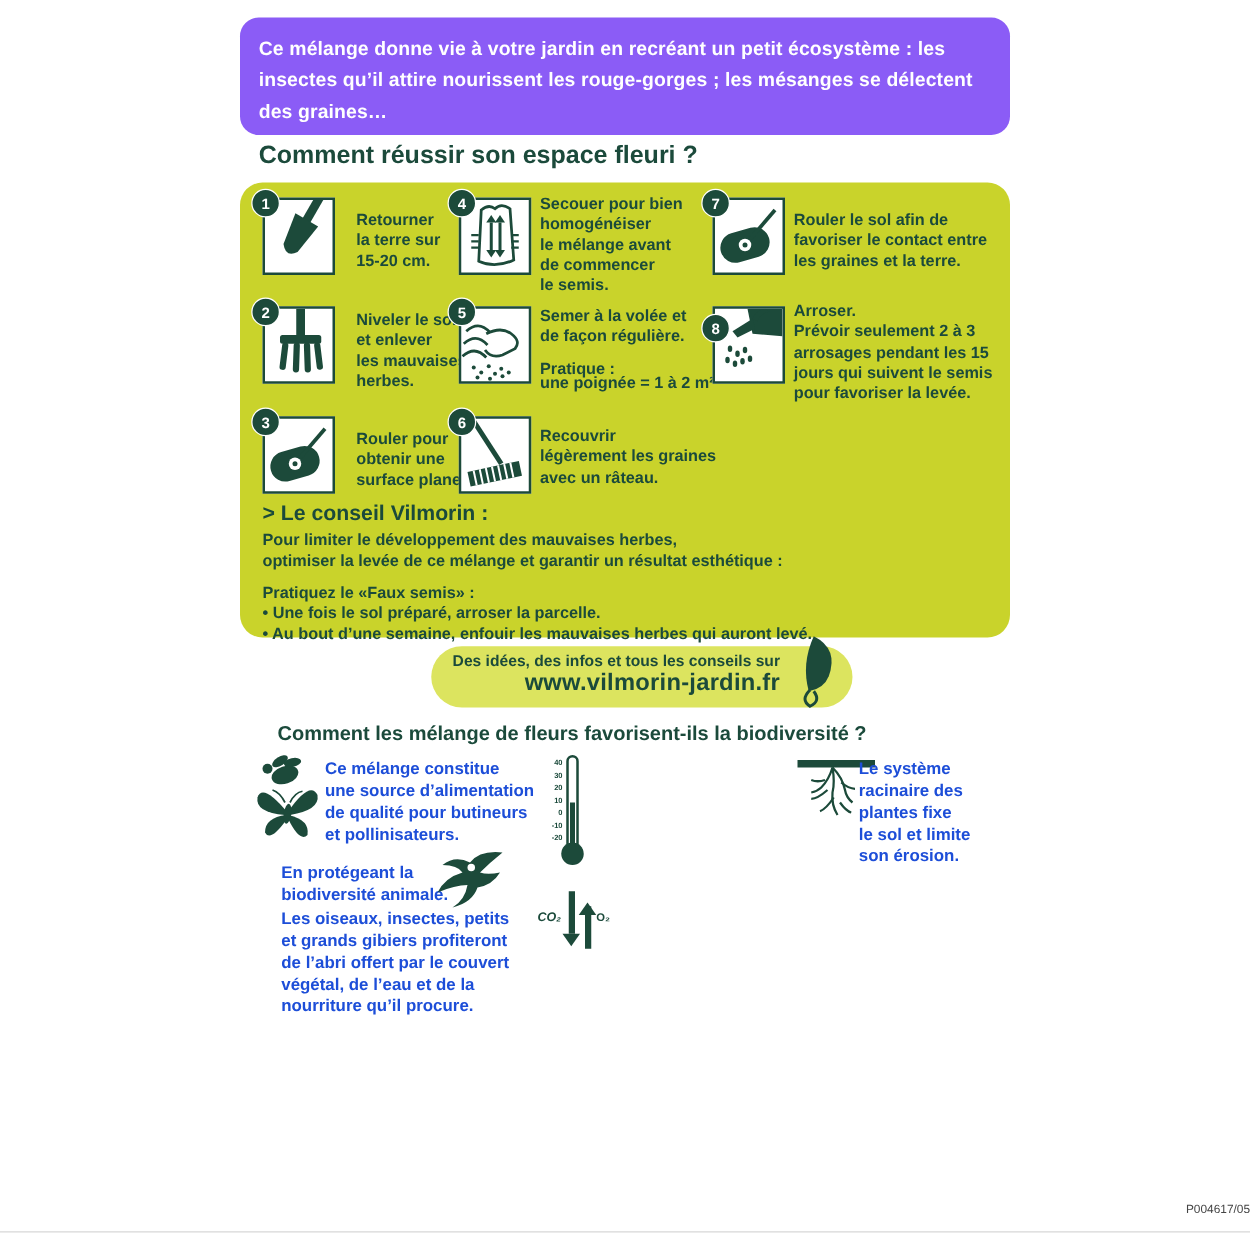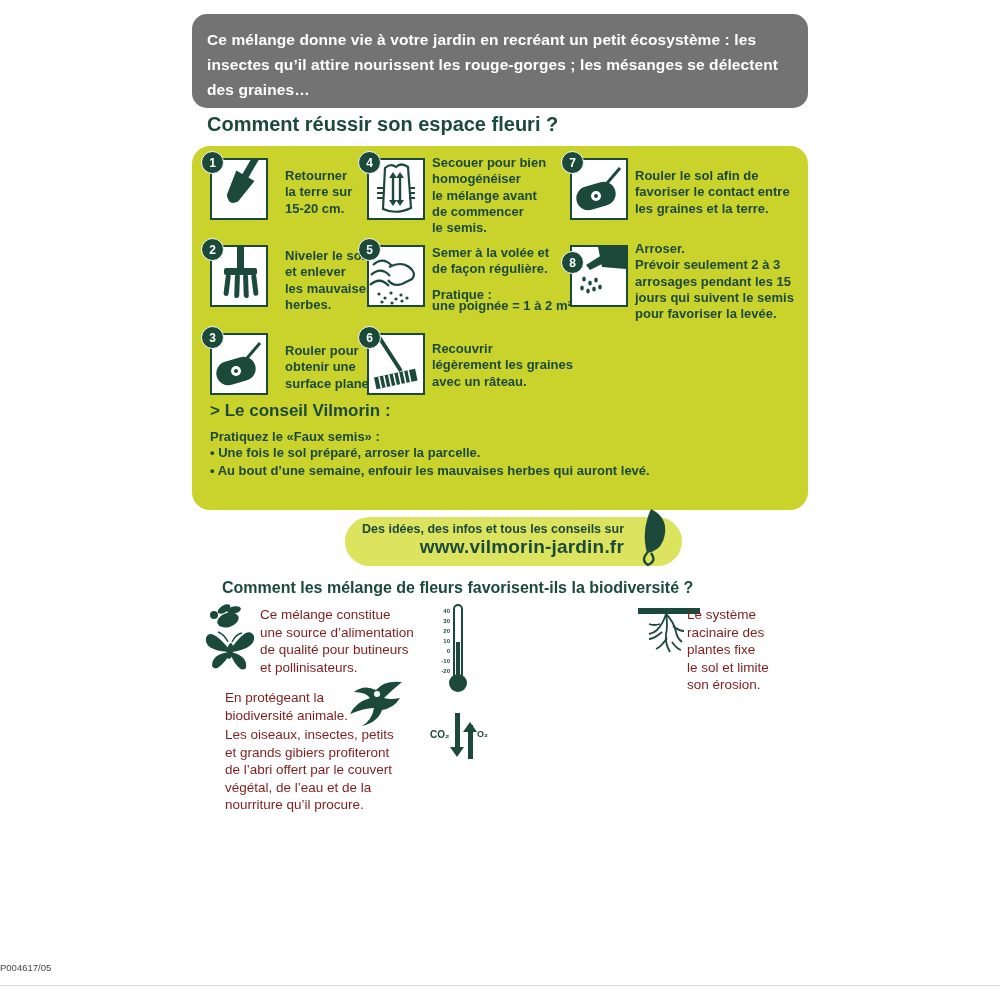--- a/index.html
+++ b/index.html
@@ -1,21 +1,21 @@
 <!DOCTYPE html>
 <html><head>
 <meta charset="utf-8">
 <style>
   html,body{margin:0;padding:0;background:#fff;}
   .page{position:relative;width:1000px;height:1000px;background:#ffffff;
         font-family:"Liberation Sans",sans-serif;color:#1b4a3b;overflow:hidden;}
   .abs{position:absolute;}
   .pre{white-space:pre-line;}
   
-  .intro-box{left:192px;top:14px;width:616px;height:94px;background:#737373;
+  .intro-box{left:192px;top:14px;width:616px;height:94px;background:#8b5cf6;
              border-radius:15px;box-sizing:border-box;padding:13px 16px 0 15px;}
   .intro-text{color:#ffffff;font-size:15.5px;font-weight:bold;line-height:1.62;letter-spacing:.1px;}
   
   .how-title{left:207px;top:113px;font-size:20px;font-weight:bold;}
   .bio-title{left:222px;top:579px;font-size:16px;font-weight:bold;}
   
   .panel{left:192px;top:146px;width:616px;height:364px;background:#c9d32b;border-radius:18px;}
   .step-icon{width:58px;height:62px;background:#ffffff;border:2px solid #1c4a3a;box-sizing:border-box;}
   .badge{position:absolute;left:-9px;top:-7px;width:21px;height:21px;border-radius:50%;
          background:#1c4a3a;border:1.5px solid #fff;color:#fff;font-size:12px;font-weight:bold;
@@ -41,38 +41,38 @@
   .finder{position:absolute;width:22px;height:22px;background:#fff;border:4px solid #000;box-sizing:border-box;}
   .finder::after{content:"";position:absolute;left:4px;top:4px;width:6px;height:6px;background:#000;}
   .finder.tl{left:0;top:0}.finder.tr{right:0;top:0}.finder.bl{left:0;bottom:0}
   
   .pill{left:345px;top:517px;width:337px;height:49px;background:#dce45f;border-radius:26px;
         box-sizing:border-box;text-align:right;padding:5px 58px 0 0;}
   .pill-line1{font-size:12.5px;font-weight:600;}
   .pill-line2{font-size:19px;font-weight:800;letter-spacing:.2px;}
   .leaf{left:629px;top:507px;z-index:3;}
   
-  .bio-text{font-size:13.5px;font-weight:400;line-height:1.3;color:#7f1d1d;}
+  .bio-text{font-size:13.5px;font-weight:700;line-height:1.3;color:#1d4ed8;}
   .thermo{left:437px;top:604px;width:34px;height:96px;}
   .thermo-ticks{position:absolute;left:0;top:2px;width:13px;text-align:right;}
   .thermo-ticks span{display:block;font-size:6px;font-weight:bold;line-height:10px;color:#1b4a3b;}
   .thermo-tube{position:absolute;left:16px;top:0;width:10px;height:76px;background:#fff;
                border:2px solid #1c4a3a;border-radius:6px;box-sizing:border-box;}
   .thermo-mercury{position:absolute;left:19px;top:38px;width:4px;height:40px;background:#1c4a3a;}
   .thermo-bulb{position:absolute;left:12px;top:70px;width:18px;height:18px;border-radius:50%;background:#1c4a3a;}
   .co2-icon{left:430px;top:709px;width:58px;height:54px;}
-  .co2-label{position:absolute;left:0;top:20px;font-size:10px;font-weight:bold;}
+  .co2-label{position:absolute;left:0;top:20px;font-size:10px;font-weight:bold;font-style:italic;}
   .o2-label{position:absolute;right:0;top:20px;font-size:9px;font-weight:bold;}
   .arrow{position:absolute;width:5px;background:#1c4a3a;}
   .arrow.down{left:25px;top:4px;height:34px;}
   .arrow.down::after{content:"";position:absolute;left:-5px;top:34px;border:7.5px solid transparent;border-top:10px solid #1c4a3a;}
   .arrow.up{left:38px;top:16px;height:34px;}
   .arrow.up::before{content:"";position:absolute;left:-5px;top:-10px;border:7.5px solid transparent;border-bottom:10px solid #1c4a3a;}
   
-  .footer-code{left:0;top:962px;width:1000px;text-align:left;font-size:9.5px;color:#444;font-weight:400;
+  .footer-code{left:0;top:962px;width:1000px;text-align:right;font-size:9.5px;color:#444;font-weight:400;
                font-family:"Liberation Sans",sans-serif;}
   .bottom-line{left:0;top:985px;width:1000px;height:1px;background:#d8d8d8;}
   svg{display:block;}
 </style>
 </head>
 <body>
 
 <div class="page">
 
   <div class="abs intro-box">
@@ -252,20 +252,22 @@
       </div>
       <div class="step-text pre abs" style="left:65px;top:-4px;width:195px">Arroser.
 Prévoir seulement 2 à 3
 arrosages pendant les 15
 jours qui suivent le semis
 pour favoriser la levée.</div>
     </div>
 
     <div class="abs" style="left:18px;top:255px;width:575px">
       <div class="conseil-title">&gt; Le conseil Vilmorin :</div>
+      <div class="conseil-intro pre">Pour limiter le développement des mauvaises herbes,
+optimiser la levée de ce mélange et garantir un résultat esthétique :</div>
       <div class="practice-title">Pratiquez le «Faux semis» :</div>
       <div class="bullet">• Une fois le sol préparé, arroser la parcelle.</div>
       <div class="bullet">• Au bout d’une semaine, enfouir les mauvaises herbes qui auront levé.</div>
     </div>
   </div>
 
 
   <div class="abs pill">
     <div class="pill-line1">Des idées, des infos et tous les conseils sur</div>
     <div class="pill-line2">www.vilmorin-jardin.fr</div>

